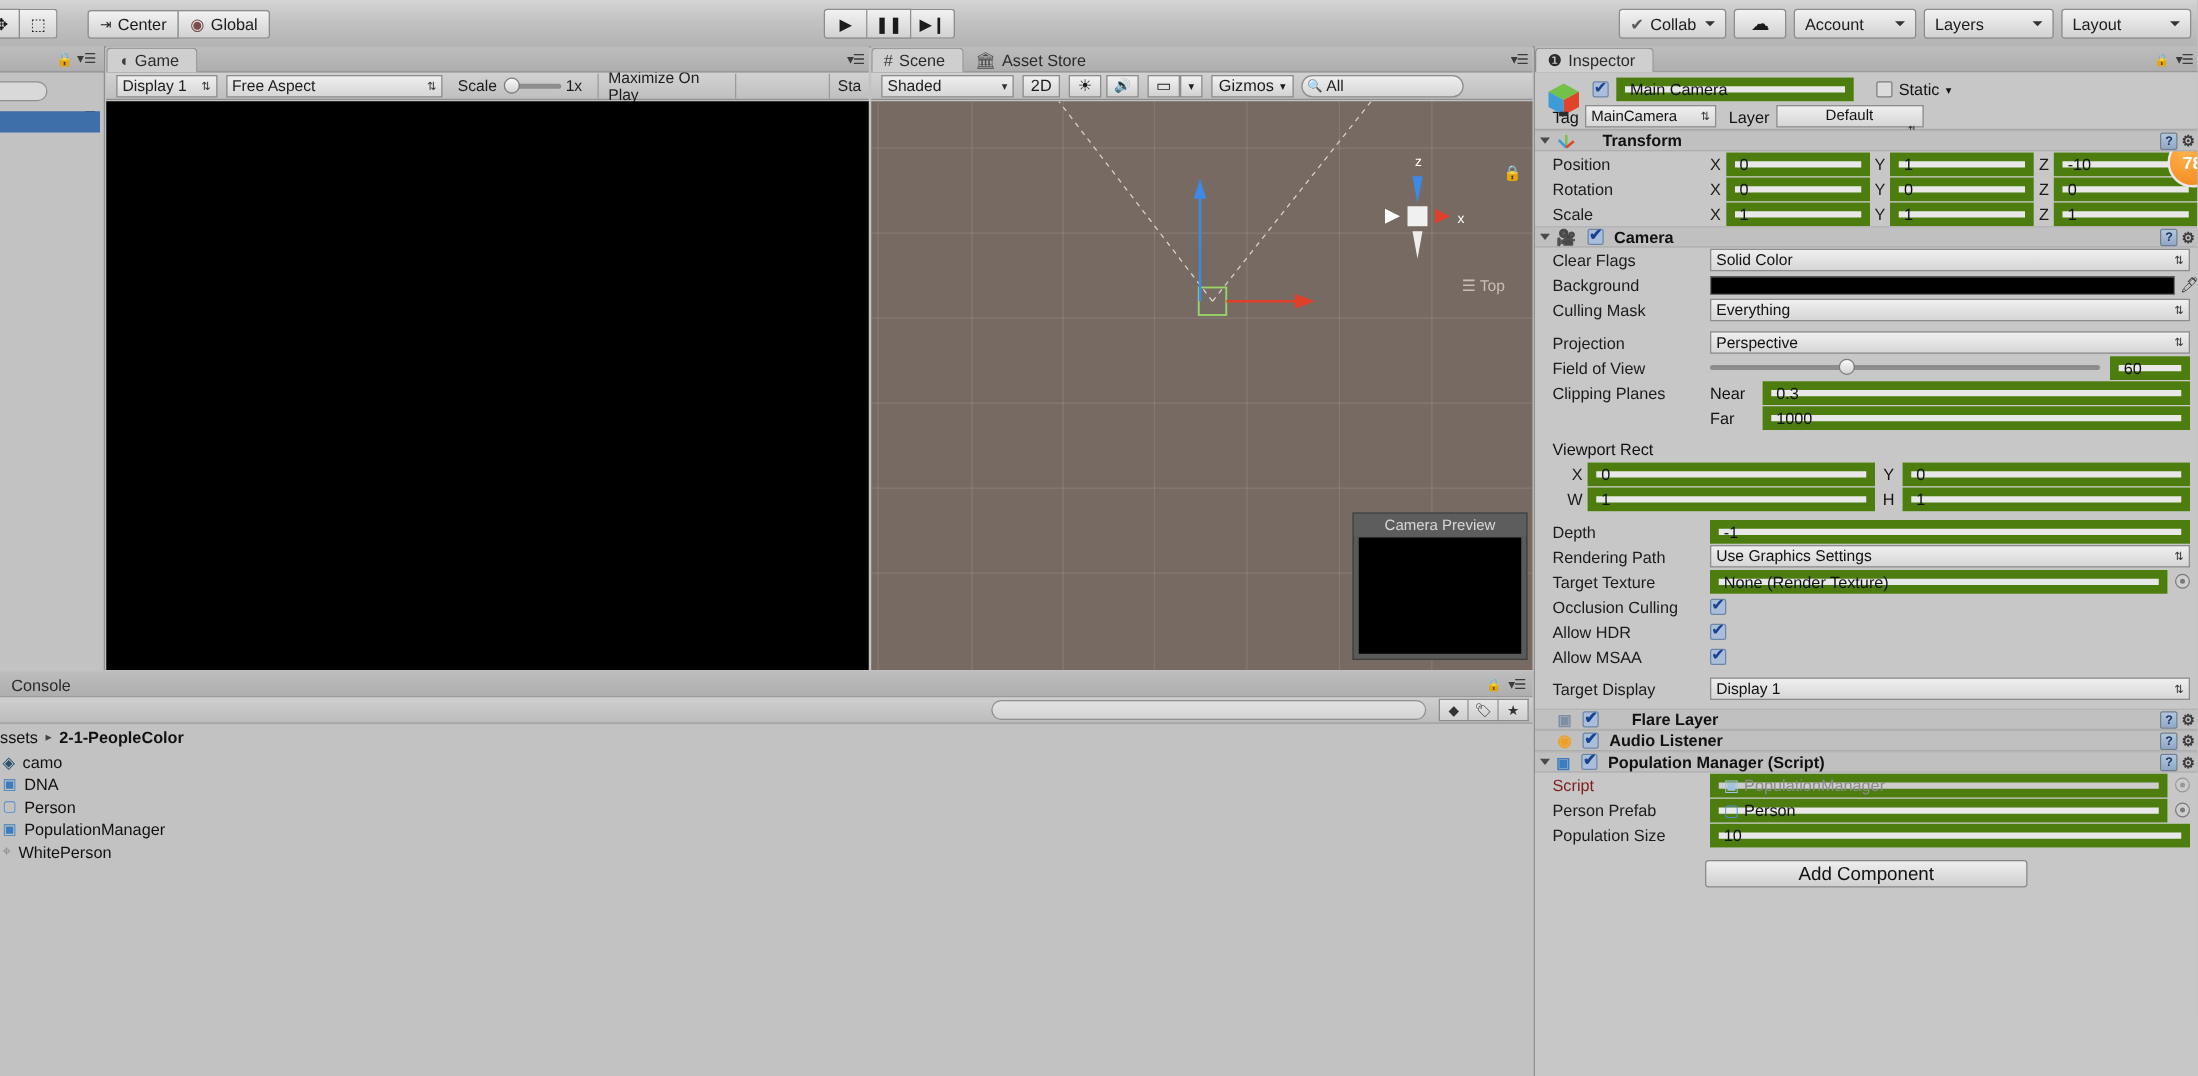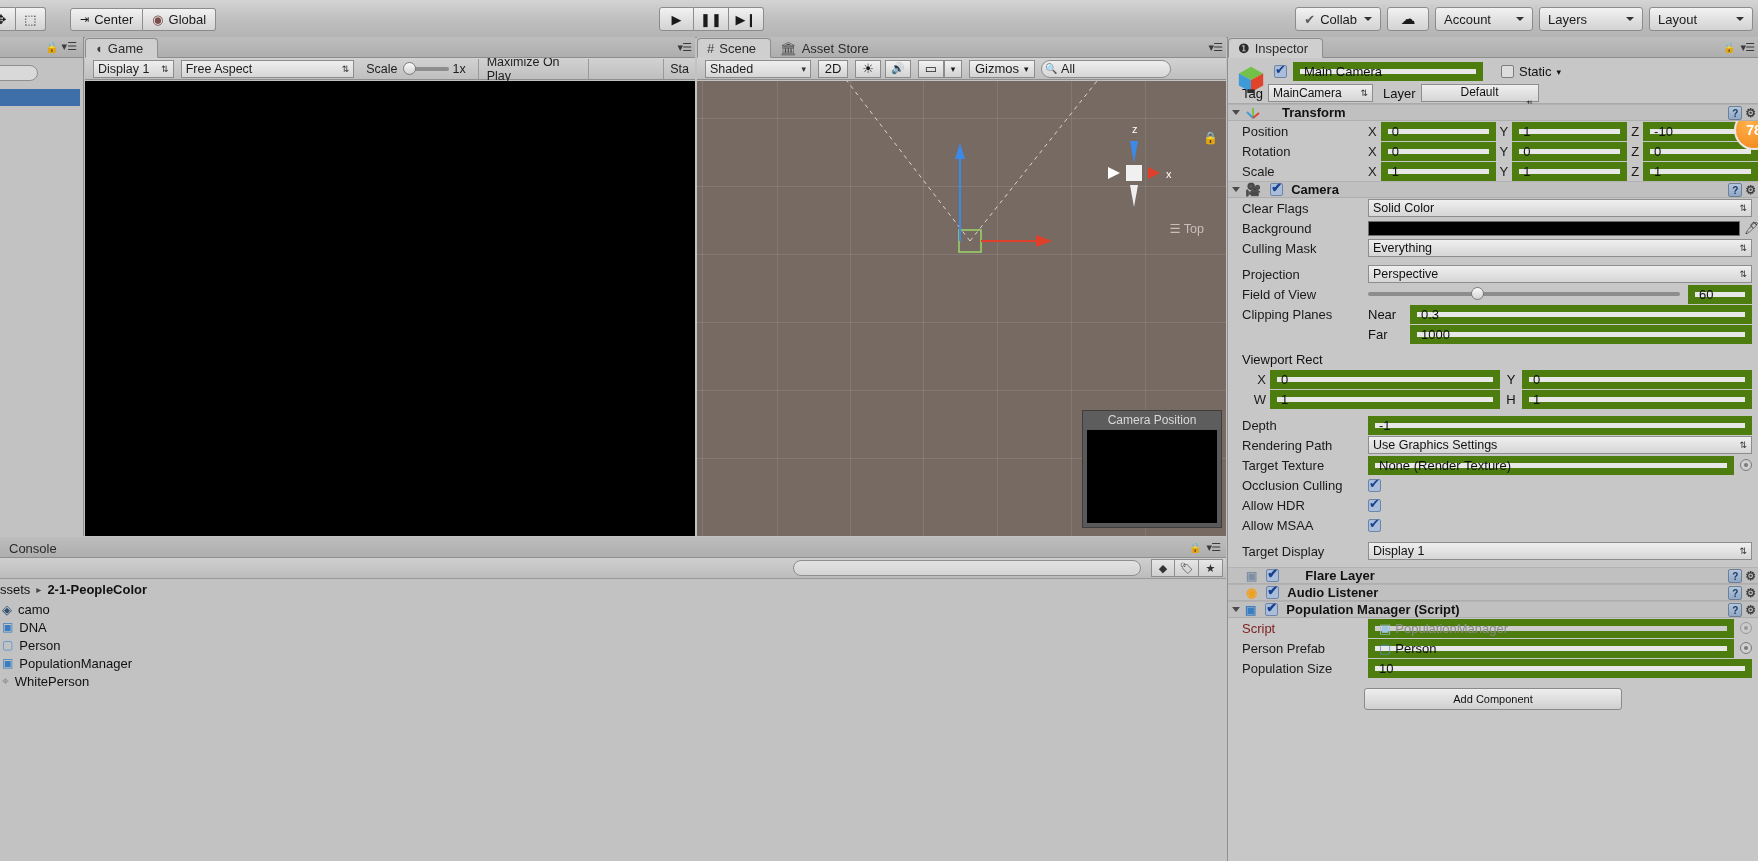--- a/index.html
+++ b/index.html
@@ -186,21 +186,21 @@
   .eyedrop { width:14px; font-size:12px; color:#3a3a3a; }
   .circle-btn { width:12px;height:12px; border-radius:50%; border:1px solid #7a7a7a;
      background:#cfcfcf; margin-right:6px; flex:0 0 auto; position:relative;}
   .circle-btn:after{content:"";position:absolute;left:3px;top:3px;width:4px;height:4px;border-radius:50%;background:#7a7a7a;}
 
   .section-label { height:19px; display:flex; align-items:center; font-size:13px; padding-left:14px; }
   .add-comp-wrap { padding:10px 0 0 0; display:flex; justify-content:center; }
   .add-comp {
     width:258px; height:22px; border:1px solid #8a8a8a; border-radius:3px;
     background:linear-gradient(to bottom,#eeeeee,#d0d0d0);
-    display:flex; align-items:center; justify-content:center; font-size:11px;
+    display:flex; align-items:center; justify-content:center; font-size:15px;
   }
   .spacer6 { height:6px; }
 </style>
 </head>
 <body>
 
 <div class="app">
 
   <div class="toolbar">
     <div class="tool-left seg">
@@ -362,21 +362,21 @@
         <polygon points="44,64 52,64 48,86" fill="#eeeeee"></polygon>
         <text x="80" y="57" fill="#ffffff" font-size="11" font-family="Liberation Sans">x</text>
       </svg>
       <span class="lock-ico">🔒</span>
       <div class="top-label">
         <span>☰</span>
         <span>Top</span>
       </div>
 
       <div class="cam-preview">
-        <div class="cp-title">Camera Position</div>
+        <div class="cp-title">Camera Preview</div>
         <div class="cp-body"></div>
       </div>
     </div>
   </div>
 
   <div class="console-strip">
     <div class="tab">
       <span>Console</span>
     </div>
     <div class="tab-icons">

